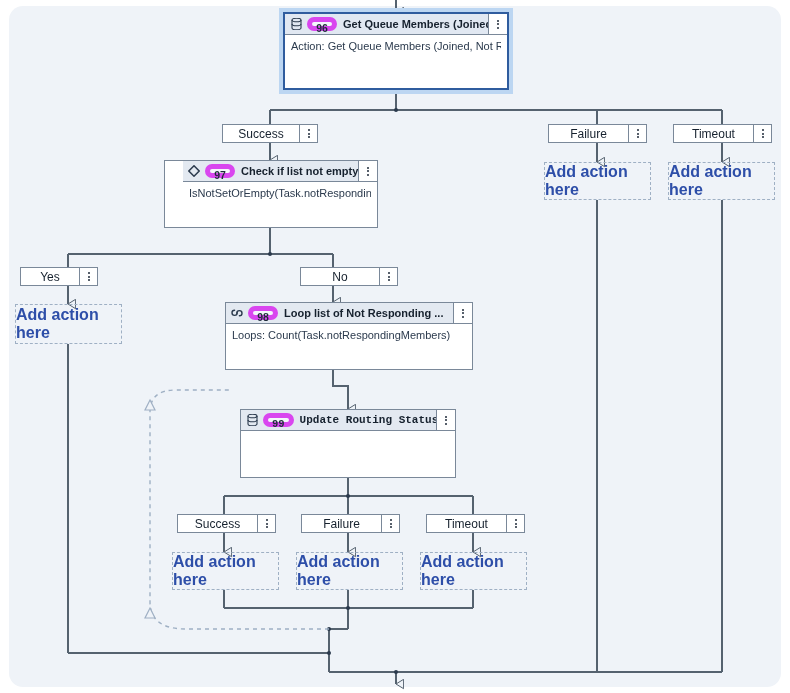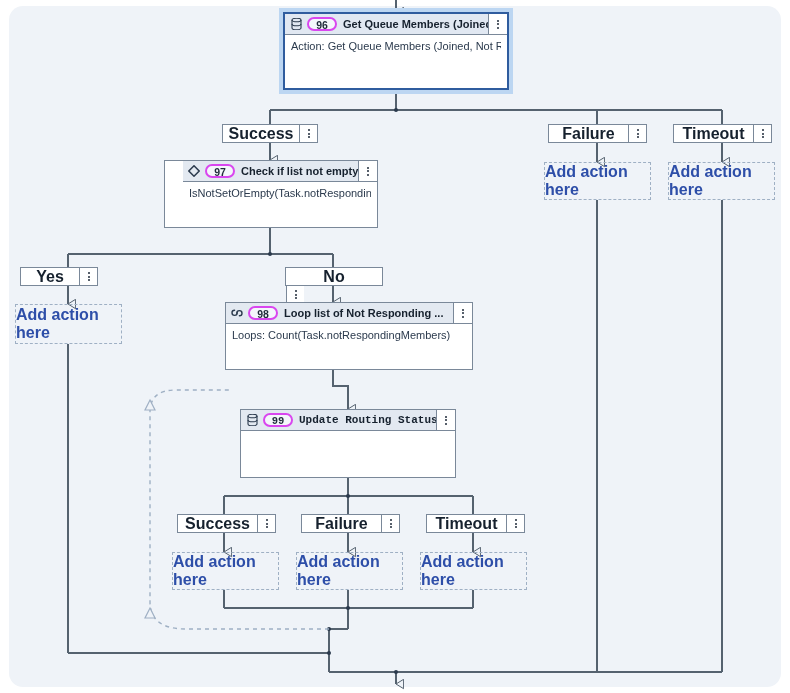--- a/index.html
+++ b/index.html
@@ -65,21 +65,21 @@
   .nh-num {
     flex: 0 0 auto;
     min-width: 30px;
     height: 14px;
     line-height: 13px;
     text-align: center;
     font-size: 10.5px;
     font-weight: bold;
     color: #1f2b3a;
     background: #f4f7fb;
-    border: 2px solid #d946ef;
+    border: 5px solid #d946ef;
     border-radius: 7px;
     padding: 0 4px;
     box-sizing: border-box;
   }
   .nh-title {
     flex: 1 1 auto;
     font-size: 11px;
     font-weight: bold;
     color: #16212e;
     padding-left: 6px;
@@ -129,22 +129,22 @@
     border: 1px solid #7a8899;
     box-sizing: border-box;
     display: flex;
     align-items: stretch;
   }
   .branch-label {
     flex: 1 1 auto;
     display: flex;
     align-items: center;
     justify-content: center;
-    font-size: 16px;
-    font-weight: bold;
+    font-size: 12px;
+    font-weight: normal;
     color: #16212e;
   }
   .branch-menu {
     flex: 0 0 17px;
     width: 17px;
     border-left: 1px solid #7a8899;
     display: flex;
     align-items: center;
     justify-content: center;
     background: #ffffff;
@@ -351,21 +351,21 @@
     <span class="branch-label">Yes</span>
     <span class="branch-menu">
       <span class="dots">
           <i></i>
           <i></i>
           <i></i>
         </span>
     </span>
   </div>
 
-  <div class="branch" style="left:285px; top:267px; width:98px;flex-direction:column;">
+  <div class="branch" style="left:300px; top:267px; width:98px;">
     <span class="branch-label">No</span>
     <span class="branch-menu">
       <span class="dots">
           <i></i>
           <i></i>
           <i></i>
         </span>
     </span>
   </div>
 

